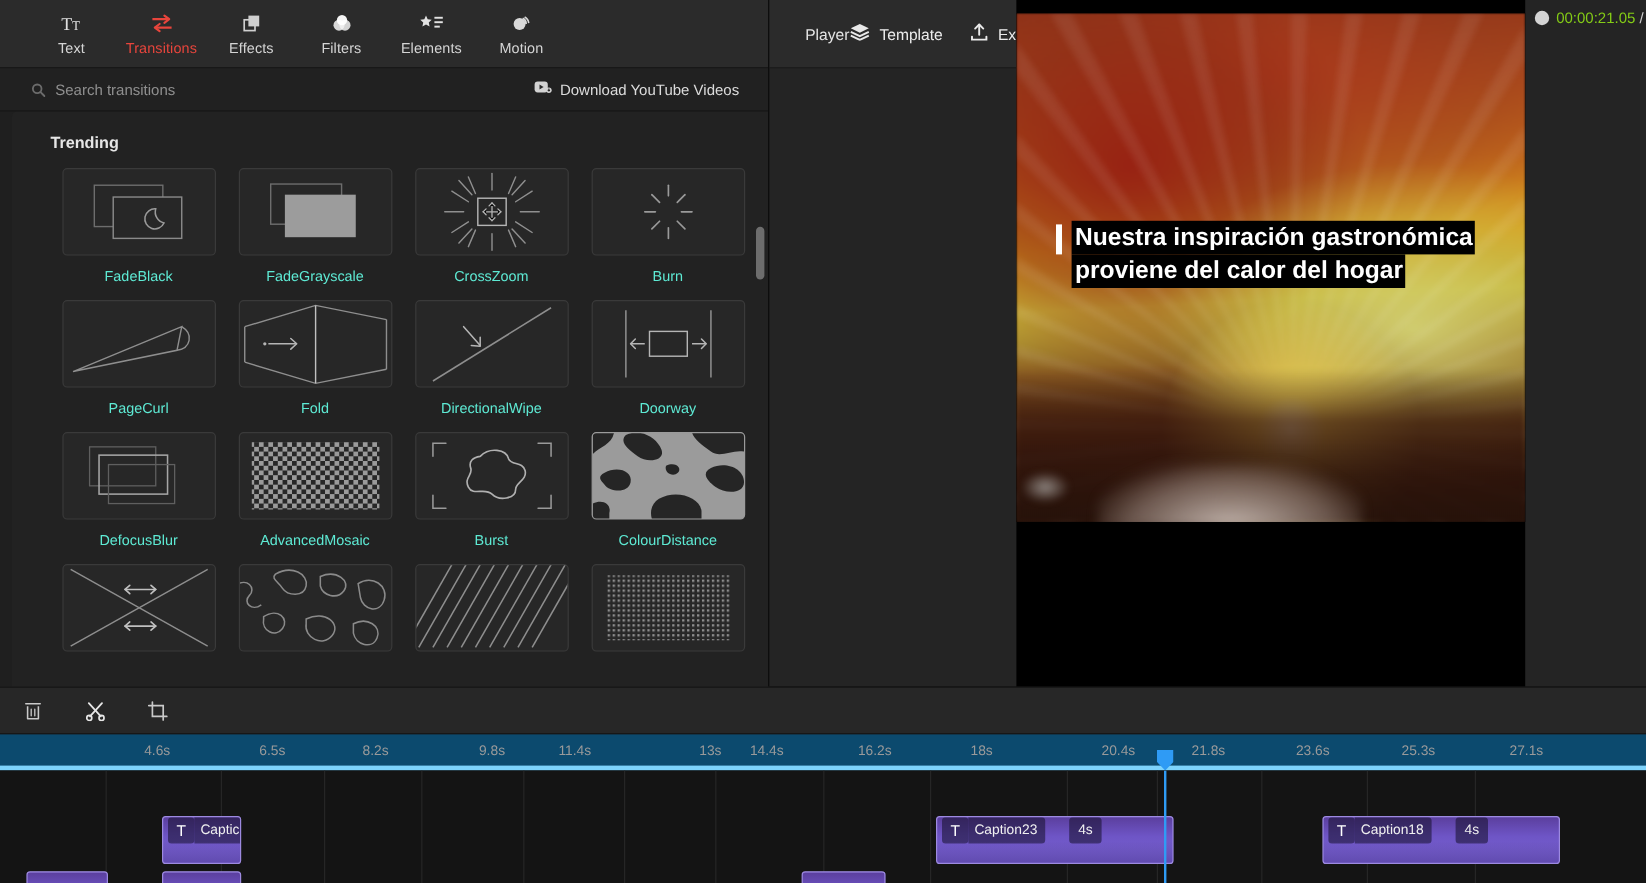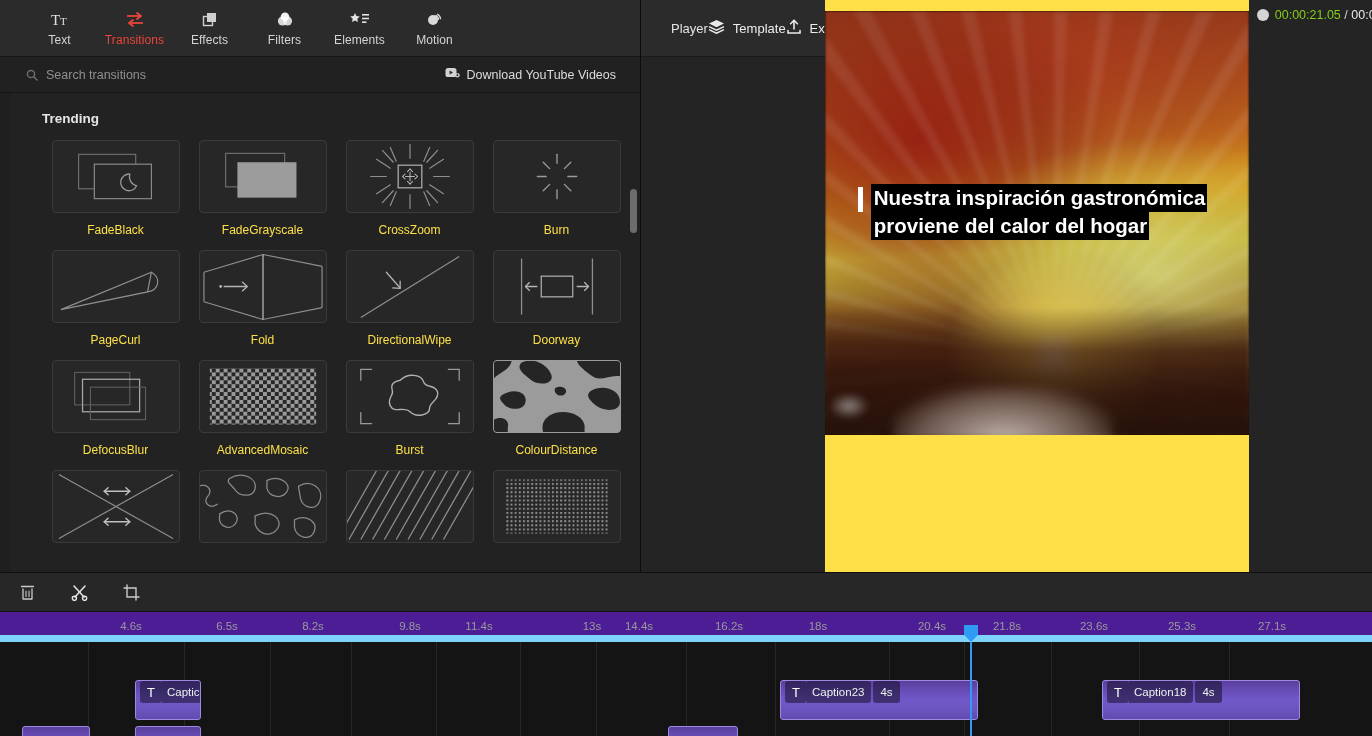--- a/index.html
+++ b/index.html
@@ -39,35 +39,35 @@
 
   .lib-scroll { flex: 1; overflow: hidden; position: relative; background: #1f1f1f; padding-left: 10px; }
   .lib-inner { background: #222222; height: 100%; border-radius: 4px 0 0 0; padding: 18px 0 0 0; }
   .section-title { font-size: 13.5px; font-weight: bold; color: #e6e6e6; margin: 0 0 14px 32px; }
   .grid { display: grid; grid-template-columns: repeat(4, 147px); gap: 0 0;
           justify-content: start; margin-left: 32px; }
   .cell { width: 147px; margin-bottom: 13px; display: flex; flex-direction: column; align-items: center; cursor: pointer; }
   .thumb { width: 128px; height: 73px; background: #272727; border: 1px solid #3a3a3a;
            border-radius: 4px; position: relative; overflow: hidden; display:flex; align-items:center; justify-content:center; }
   .thumb.filled { background: #9b9b9b; border-color: #9b9b9b; }
-  .cell-lbl { font-size: 12px; color: #fde047; margin-top: 10px; text-align: center; white-space: nowrap; }
+  .cell-lbl { font-size: 12px; color: #5eead4; margin-top: 10px; text-align: center; white-space: nowrap; }
   .thumb svg { display: block; }
 
   .lib-scrollbar { position: absolute; right: 3px; top: 96px; width: 7px; height: 44px;
                    background: #6d6d6d; border-radius: 4px; cursor: pointer; }
 
   
   .player { width: 731px; height: 572px; background: #242424; display: flex; flex-direction: row; }
   .player-head { height: 57px; flex: 0 0 57px; display: flex; align-items: center;
                  padding: 0 0 0 30px; background: #2b2b2b; border-bottom: 1px solid #1a1a1a; }
   .player-title { font-size: 13px; color: #e4e4e4; }
-  .player-head-right { margin-left: auto; display: flex; align-items: center; padding-right: 0px; }
+  .player-head-right { margin-left: auto; display: flex; align-items: center; gap: 22px; padding-right: 0px; }
   .head-btn { display: flex; align-items: center; gap: 8px; font-size: 13px; color: #ececec; cursor: pointer; white-space: nowrap; }
 
-  .stage { flex: 1; background: #fde047; position: relative; display: flex;
+  .stage { flex: 1; background: #000000; position: relative; display: flex;
            align-items: flex-start; justify-content: center; padding-top: 11px; }
   .video-frame { width: 424px; height: 424px; position: relative; overflow: hidden; background: #000; }
   .vid-bg { position: absolute; inset: 0;
     background:
       radial-gradient(circle at 54% 82%, rgba(255,248,190,.95) 0%, rgba(255,230,90,.75) 7%, rgba(255,200,40,0) 26%),
       radial-gradient(ellipse 70% 45% at 78% 62%, rgba(214,214,120,.88) 0%, rgba(200,190,80,.5) 40%, rgba(160,150,50,0) 72%),
       radial-gradient(ellipse 60% 50% at 22% 30%, rgba(150,30,18,.92) 0%, rgba(140,40,20,.55) 48%, rgba(120,40,20,0) 78%),
       radial-gradient(ellipse 80% 40% at 50% 12%, rgba(170,55,28,.85) 0%, rgba(150,60,30,.4) 55%, rgba(120,50,25,0) 85%),
       linear-gradient(177deg, #8d3118 0%, #ae4a1c 16%, #c46a1c 31%, #d9a01f 45%, #c9b83a 56%, #8a5a22 68%, #4a2313 82%, #36190e 93%, #2a140b 100%);
     filter: blur(1px);
@@ -109,35 +109,35 @@
   .vol-knob { position: absolute; right: -5px; top: -4px; width: 11px; height: 11px; border-radius: 50%; background: #d4d4d4; }
   .ratio-sel { margin-left: auto; margin-right: 10px; width: 92px; height: 27px; background: #3a3a3a;
                border-radius: 4px; display: flex; align-items: center; justify-content: space-between;
                padding: 0 9px 0 13px; font-size: 12px; color: #dcdcdc; cursor: pointer; }
 
   
   .tl-tools { height: 40px; background: #272727; display: flex; align-items: center;
               padding-left: 6px; gap: 10px; border-top: 1px solid #101010; border-bottom: 1px solid #151515; }
   .tool-btn { width: 42px; height: 34px; display: flex; align-items: center; justify-content: center; cursor: pointer; }
 
-  .tl-ruler { height: 30px; background: #4c1d95; position: relative; border-bottom: 7px solid #7dd3fc; }
+  .tl-ruler { height: 30px; background: #0c4a6e; position: relative; border-bottom: 4px solid #7dd3fc; }
   .tick { position: absolute; top: 8px; font-size: 11.5px; color: #9a9a9a; transform: translateX(-50%); white-space: nowrap; }
 
   .tl-tracks { flex: 1; background: #141414; position: relative; overflow: hidden; }
   .tl-gridline { position: absolute; top: 0; bottom: 0; width: 1px; background: #262626; }
   .clip { position: absolute; height: 40px; border-radius: 3px; background: #6a50c4;
           border: 1px solid #9d8ae0; overflow: hidden; cursor: pointer;
           background-image: linear-gradient(180deg, #5b3f9e 0%, #6e55c6 42%, #7a64cf 100%); }
   .clip-head { display: flex; align-items: center; height: 22px; gap: 0; padding: 0 0 0 4px; }
   .clip-tico { width: 22px; height: 22px; display: flex; align-items: center; justify-content: center;
                background: rgba(20,14,40,.55); border-radius: 3px; font-size: 13px; color: #fff; flex: 0 0 22px; }
   .clip-name { font-size: 11.5px; color: #f0f0f0; background: rgba(20,14,40,.55); height: 22px;
                display: flex; align-items: center; padding: 0 7px 0 5px; border-radius: 0 3px 3px 0; white-space: nowrap; }
   .clip-dur { font-size: 11.5px; color: #f0f0f0; background: rgba(20,14,40,.55); height: 22px;
-              display: flex; align-items: center; padding: 11px 7px; border-radius: 3px; margin-left: 2px; white-space: nowrap; }
+              display: flex; align-items: center; padding: 11px 7px; border-radius: 3px; margin-left: 20px; white-space: nowrap; }
   .clip-body { position: absolute; left: 0; right: 0; bottom: 0; height: 18px;
                background: linear-gradient(180deg, rgba(60,40,110,.0) 0%, rgba(92,70,170,.85) 100%); }
 
   .playhead { position: absolute; top: 0; bottom: 0; width: 2px; background: #2f9bf5; z-index: 9; }
   .playhead-handle { position: absolute; top: 0; left: -6px; width: 14px; height: 16px; background: #2f9bf5;
                      clip-path: polygon(0 0, 100% 0, 100% 58%, 50% 100%, 0 58%); cursor: pointer; }
 </style>
 </head>
 <body>
 

